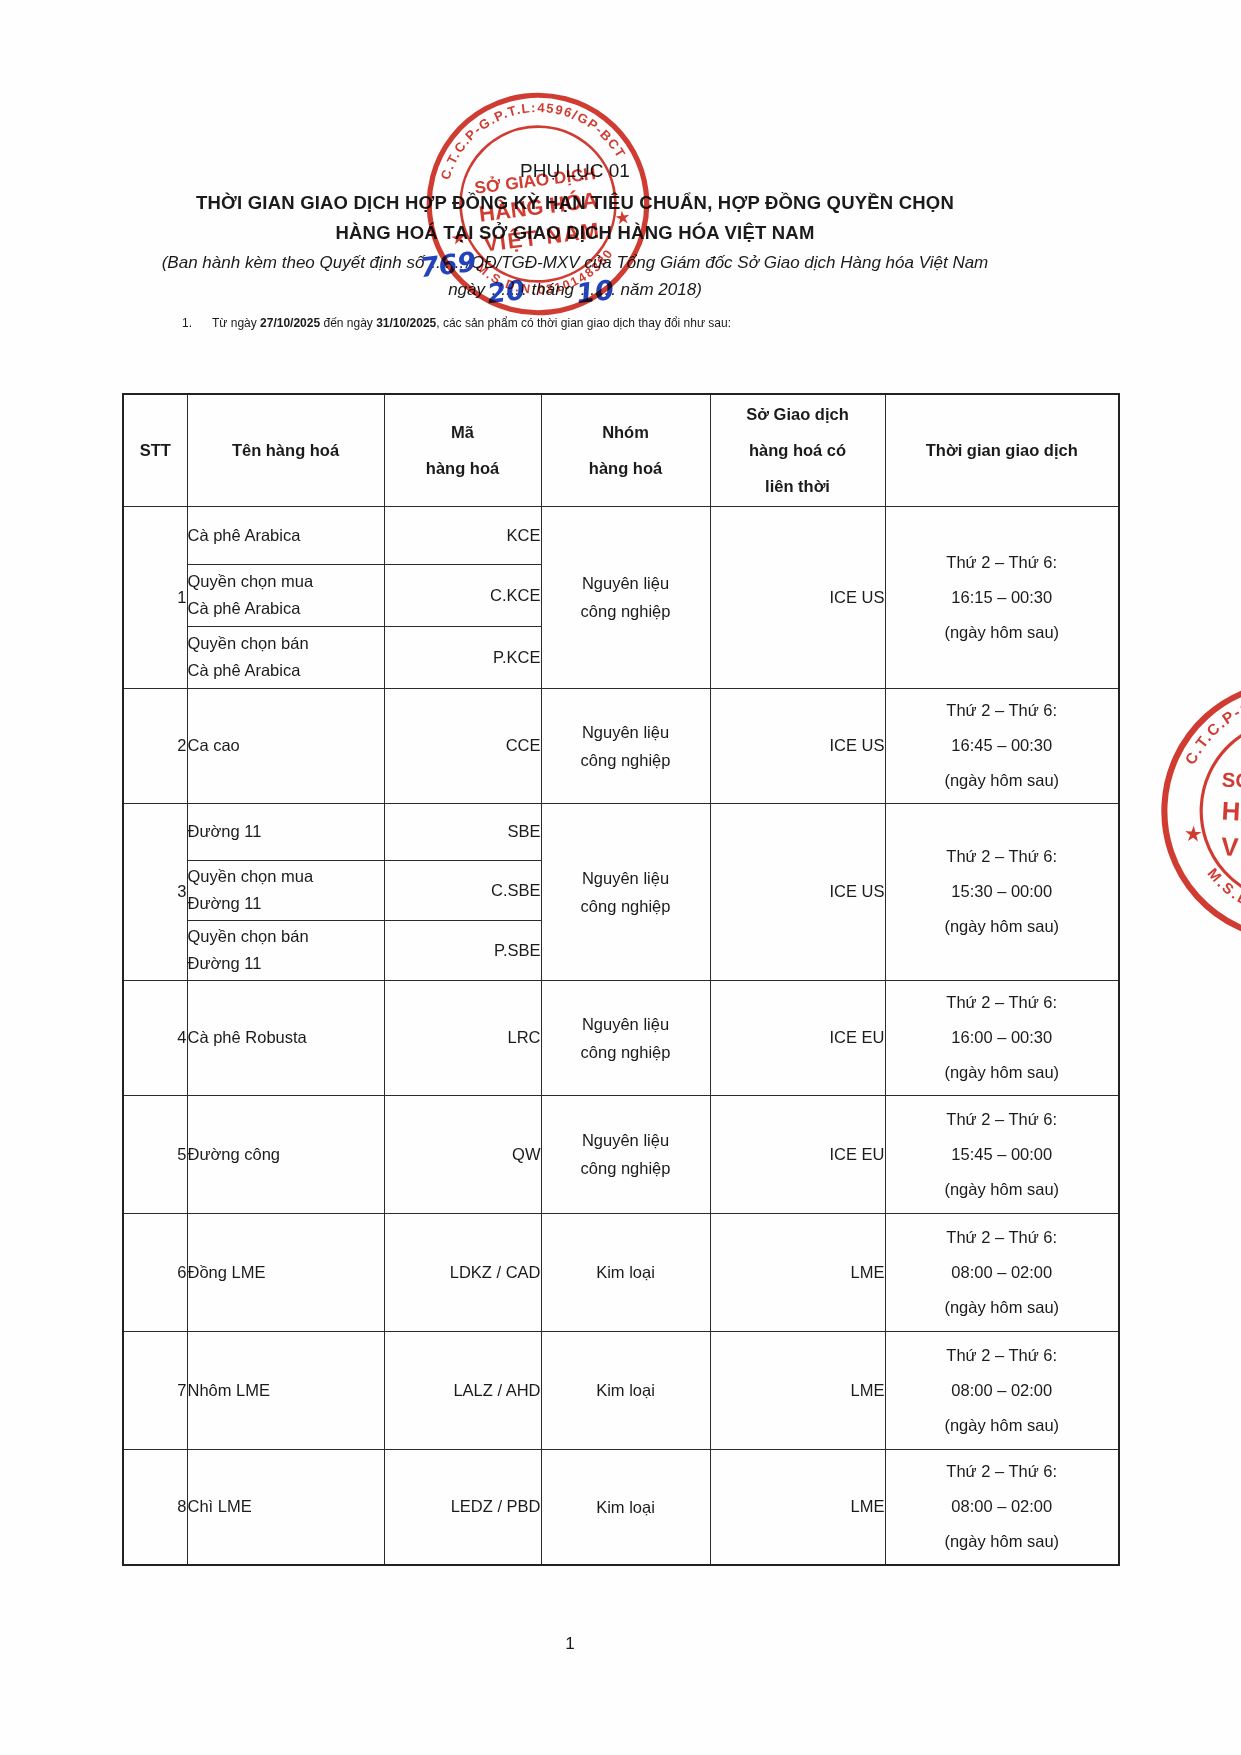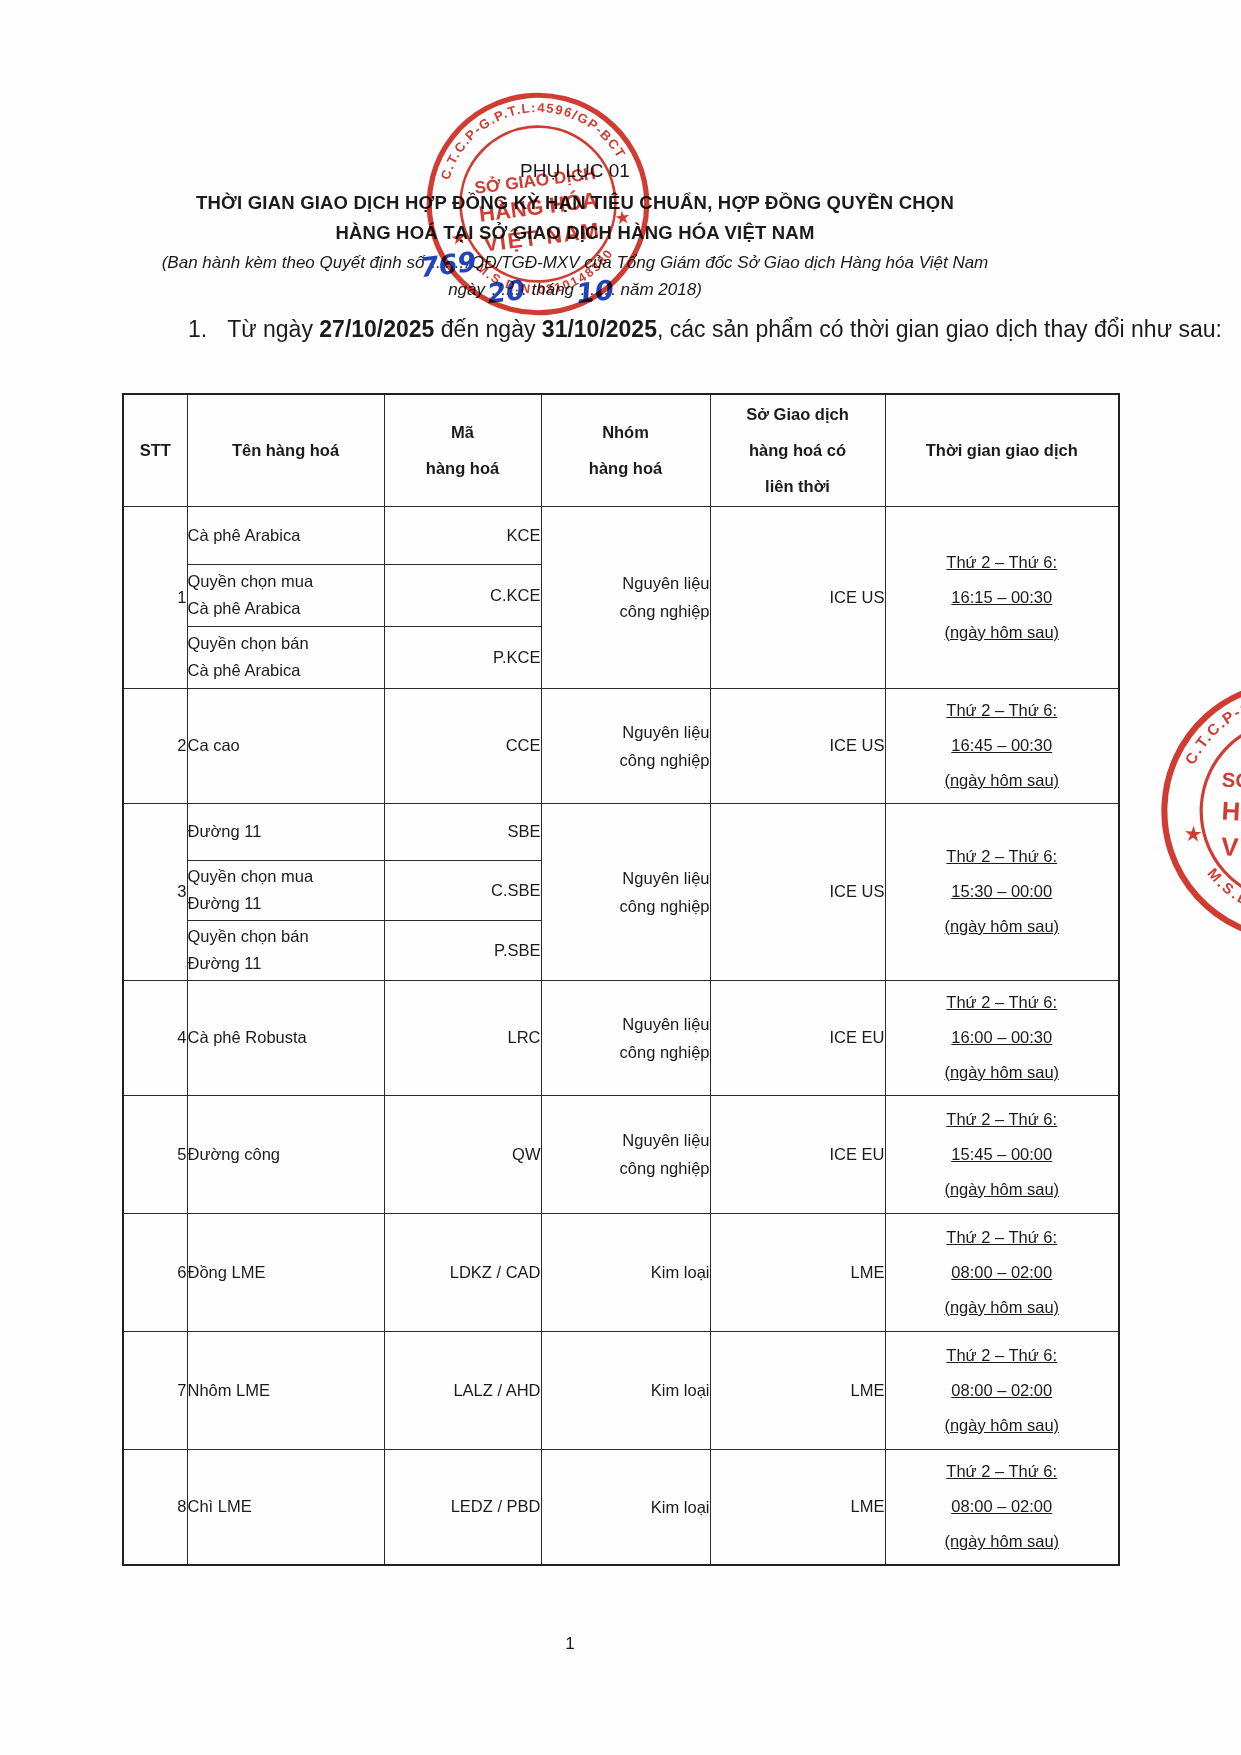--- a/index.html
+++ b/index.html
@@ -15,40 +15,40 @@
   .title2{font-size:18.5px;font-weight:bold;margin-top:8px;letter-spacing:.2px;}
   .issuance{font-size:17px;font-style:italic;margin-top:9px;}
   .dateline{font-size:17px;font-style:italic;margin-top:7px;}
   .hw-slot{position:relative;display:inline-block;padding:0 2px;}
   .hw{
     position:absolute;left:50%;bottom:-5px;transform:translateX(-50%) rotate(-7deg);
     color:#2443bb;font-size:27px;font-weight:bold;font-style:italic;
     font-family:"DejaVu Sans",sans-serif;white-space:nowrap;line-height:1;
   }
   
-  .intro{position:absolute;left:188px;top:316px;font-size:23px;white-space:nowrap;}
+  .intro{position:absolute;left:182px;top:316px;font-size:12px;white-space:nowrap;}
   .intro .num{display:inline-block;margin-right:20px;}
   .intro b{font-weight:bold;}
   
   table.doc-table{
     position:absolute;left:122px;top:393px;width:996px;
     border-collapse:collapse;table-layout:fixed;
   }
   .doc-table td,.doc-table th{
     border:1.6px solid #2b2b2b;vertical-align:middle;
     font-size:16.5px;padding:0;overflow:hidden;
   }
   .doc-table{border:2.5px solid #222;}
   .doc-table th{font-weight:bold;}
   .doc-table th div{line-height:36px;}
   .cell-center{text-align:right;}
   .cell-name{text-align:left;padding-left:13px;}
   .cell-name div{line-height:27px;}
-  .cell-group div{line-height:28px;text-align:right;}
-  .cell-time div{line-height:35px;text-align:center;text-decoration:underline;}
+  .cell-group div{line-height:28px;text-align:center;}
+  .cell-time div{line-height:35px;text-align:center;}
   
   .stamp{position:absolute;mix-blend-mode:multiply;opacity:.93;pointer-events:none;}
   .stamp-main{left:423px;top:89px;width:230px;height:230px;transform:rotate(-7deg);}
   .stamp-right{left:1157px;top:676px;width:270px;height:270px;transform:rotate(3deg);}
   .stamp svg{width:100%;height:100%;}
   .stamp text{font-family:"Liberation Sans",sans-serif;font-weight:bold;}
   
   .page-num{position:absolute;left:0;top:1634px;width:1140px;text-align:center;font-size:17px;}
 </style>
 </head>

